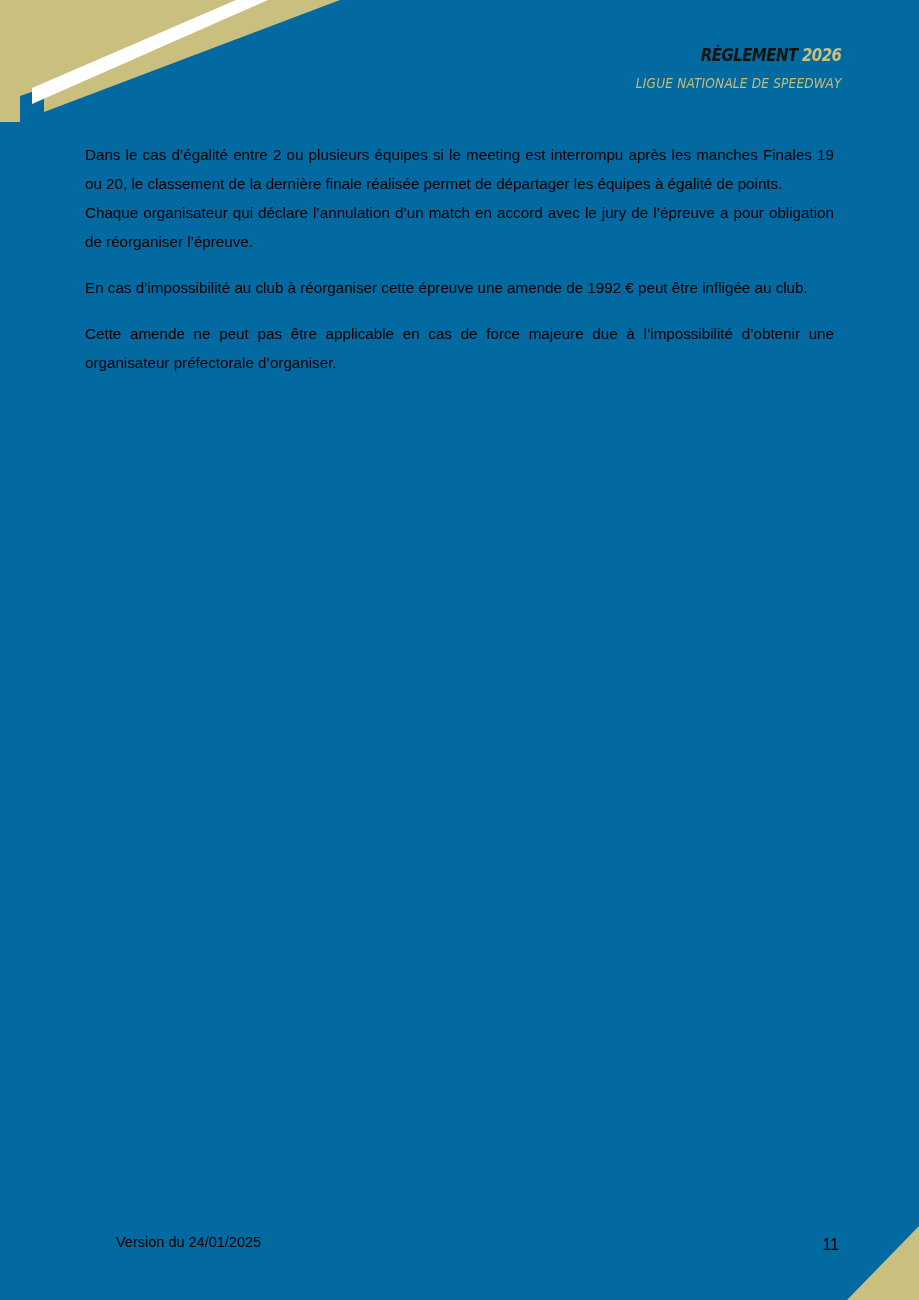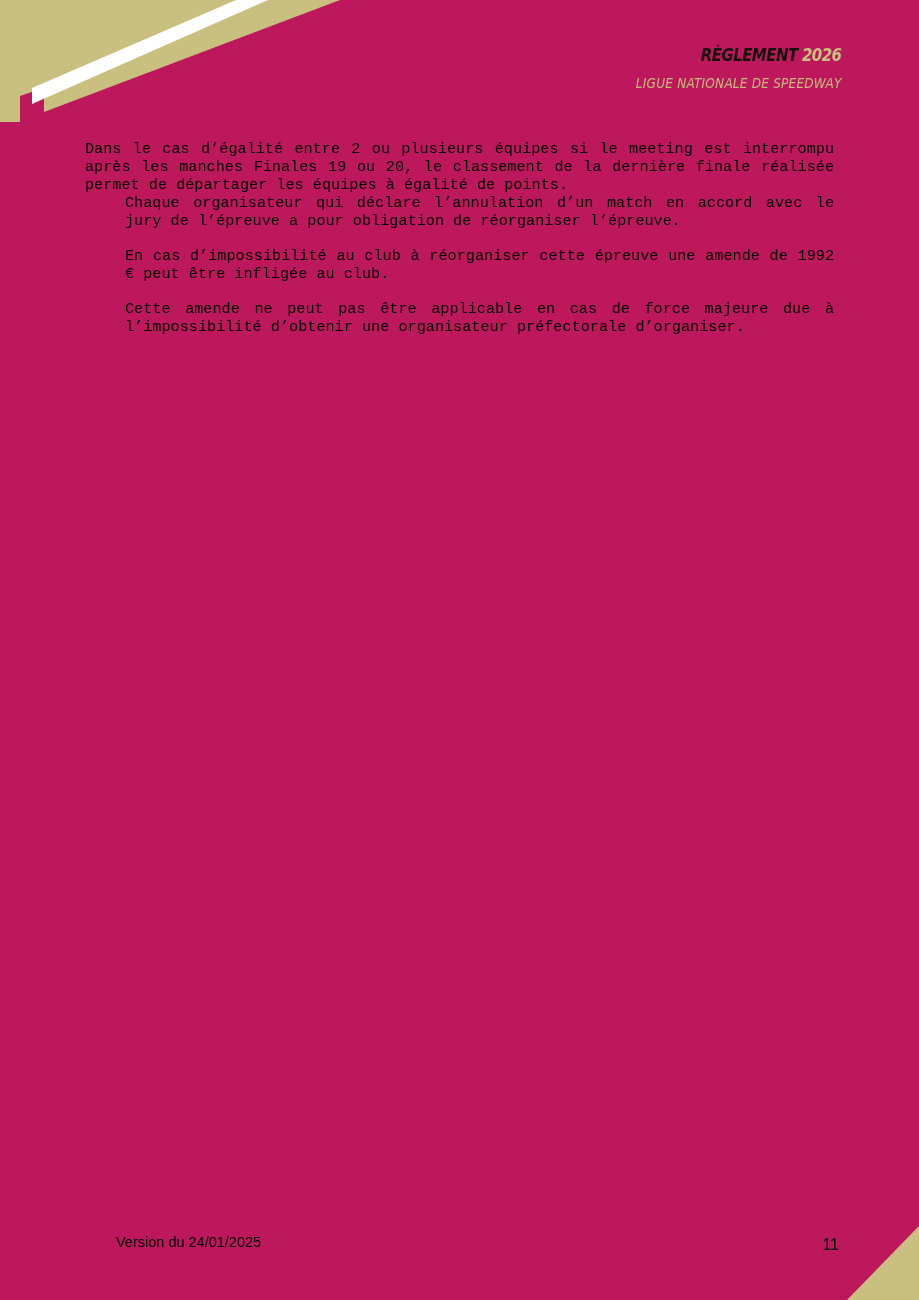--- a/index.html
+++ b/index.html
@@ -12,21 +12,21 @@
     background: #ffffff;
     font-family: "Liberation Sans", sans-serif;
     position: relative;
     overflow: hidden;
   }
 
   .page {
     position: relative;
     width: 919px;
     height: 1300px;
-    background: #be185d;
+    background: #0369a1;
   }
 
   
   .header-band {
     position: absolute;
     top: 0;
     left: 0;
     width: 919px;
     height: 122px;
     overflow: hidden;
@@ -73,30 +73,29 @@
   }
 
   
   .content {
     position: absolute;
     left: 85px;
     top: 140px;
     width: 749px;
   }
   .para {
-    font-family: Liberation Mono, monospace;
+    font-family: Liberation Sans, sans-serif;
     font-size: 15.2px;
-    line-height: 18px;
+    line-height: 29px;
     color: #010101;
     text-align: justify;
     margin: 0;
   }
   .para + .para {
     margin-top: 0;
-    margin-left: 40px;
   }
   .para.gap {
     margin-top: 17px;
   }
 
   
   .footer-version {
     position: absolute;
     left: 116px;
     bottom: 50px;

